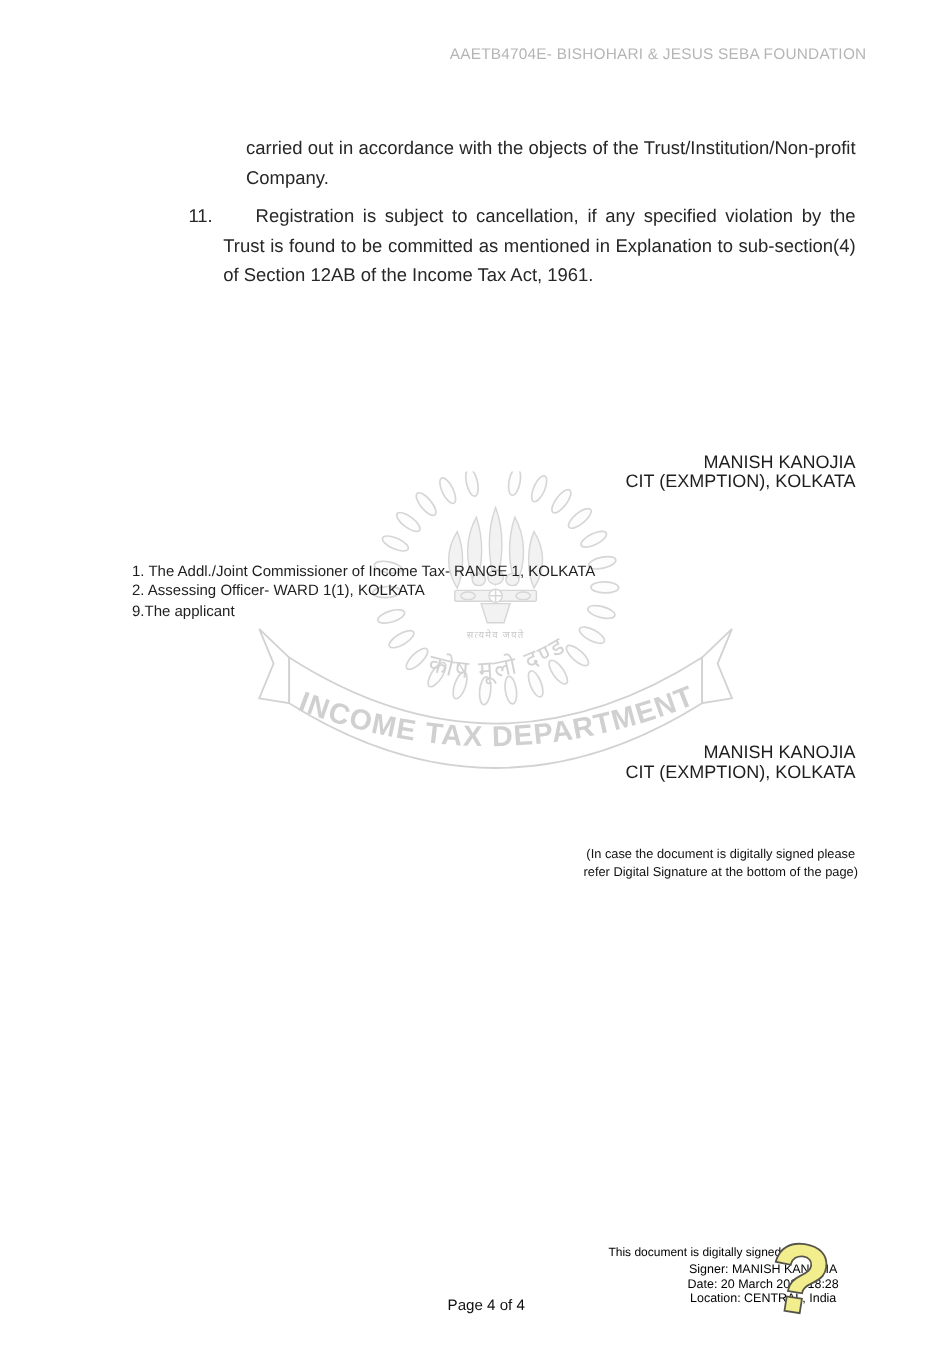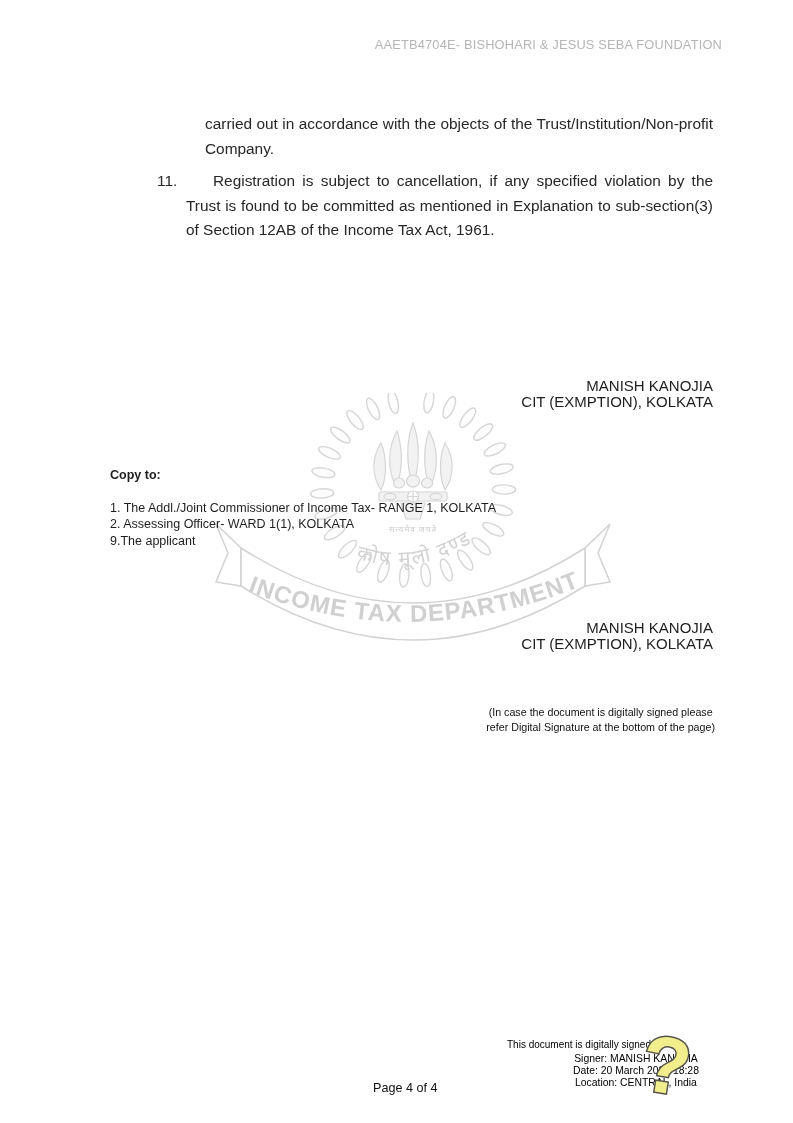--- a/index.html
+++ b/index.html
@@ -61,21 +61,21 @@
 <div class="page">
 
   <div class="doc-header">
     <div>AAETB4704E- BISHOHARI &amp; JESUS SEBA FOUNDATION</div>
   </div>
 
   <div class="content">
     <p class="cont-para">carried out in accordance with the objects of the Trust/Institution/Non-profit Company.</p>
     <div class="list-item">
       <span class="item-num">11.</span>
-      <p class="item-text first-line-indent">Registration is subject to cancellation, if any specified violation by the Trust is found to be committed as mentioned in Explanation to sub-section(3) of Section 12AB of the Income Tax Act, 1961.</p>
+      <p class="item-text first-line-indent">Registration is subject to cancellation, if any specified violation by the Trust is found to be committed as mentioned in Explanation to sub-section(4) of Section 12AB of the Income Tax Act, 1961.</p>
     </div>
   </div>
 
   <div class="sig-block sig-1">
     <div>MANISH KANOJIA</div>
     <div>CIT (EXMPTION), KOLKATA</div>
   </div>
 
   <svg class="watermark" viewBox="0 0 402 252" aria-hidden="true">
 
@@ -138,21 +138,20 @@
       <path d="M28,155 L3,131 L15,160 L3,189 L28,193 Z"></path>
       <path d="M372,155 L397,131 L385,160 L397,189 L372,193 Z"></path>
       <path d="M28,155 Q200,265 372,155 L372,193 Q200,301 28,193 Z"></path>
     </g>
     <text font-size="24" font-weight="bold" fill="#d0d0d0" letter-spacing="1">
       <textPath href="#ribbonTextArc" startOffset="50%" text-anchor="middle">INCOME TAX DEPARTMENT</textPath>
     </text>
   </svg>
 
   <div class="copy-to">
-    <p class="heading">Copy to:</p>
     <div class="copy-item">1. The Addl./Joint Commissioner of Income Tax- RANGE 1, KOLKATA</div>
     <div class="copy-item">2. Assessing Officer- WARD 1(1), KOLKATA</div>
     <div class="copy-item">9.The applicant</div>
   </div>
 
   <div class="sig-block sig-2">
     <div>MANISH KANOJIA</div>
     <div>CIT (EXMPTION), KOLKATA</div>
   </div>
 

